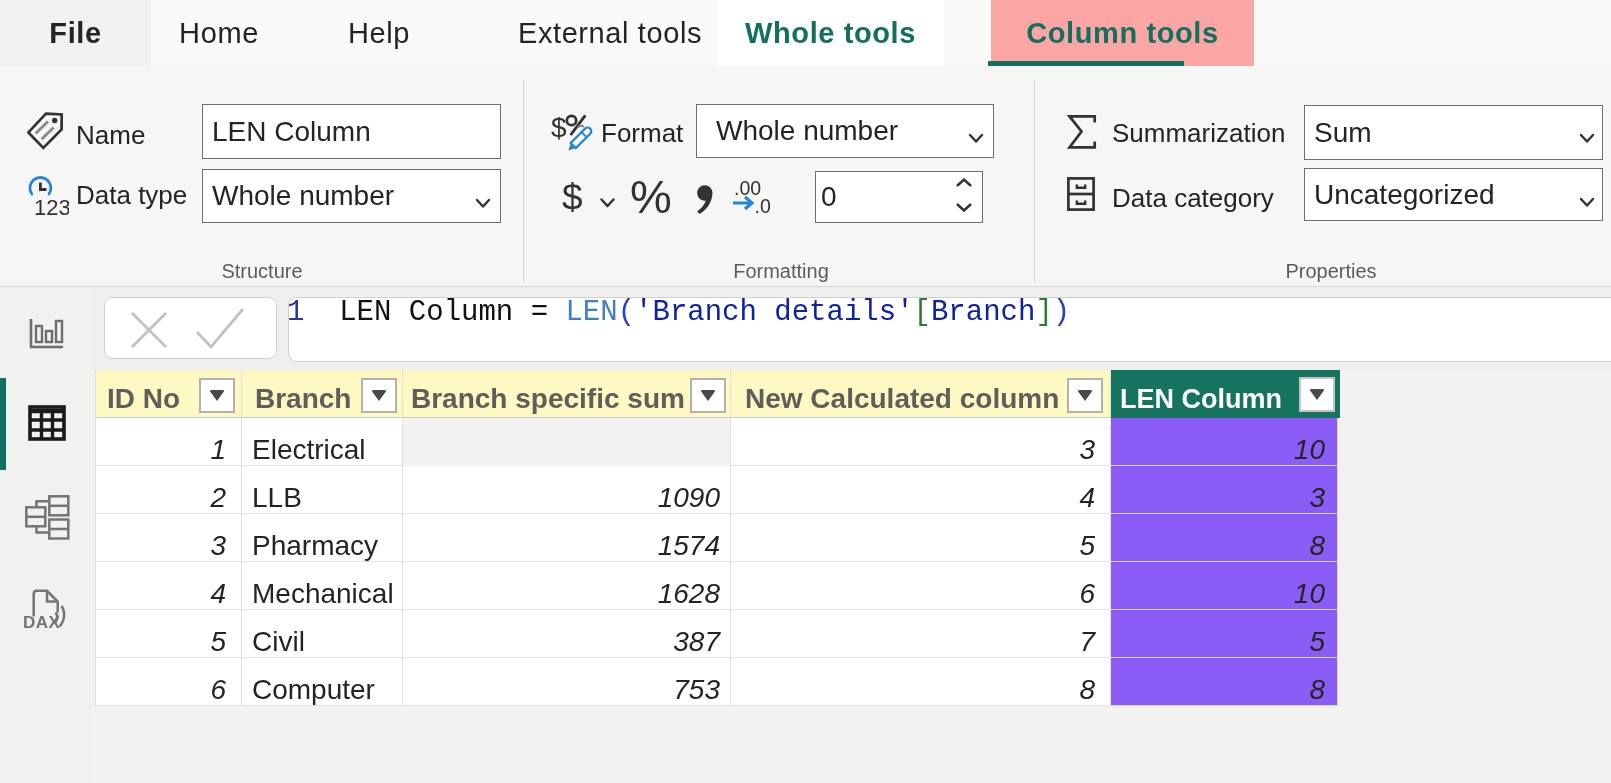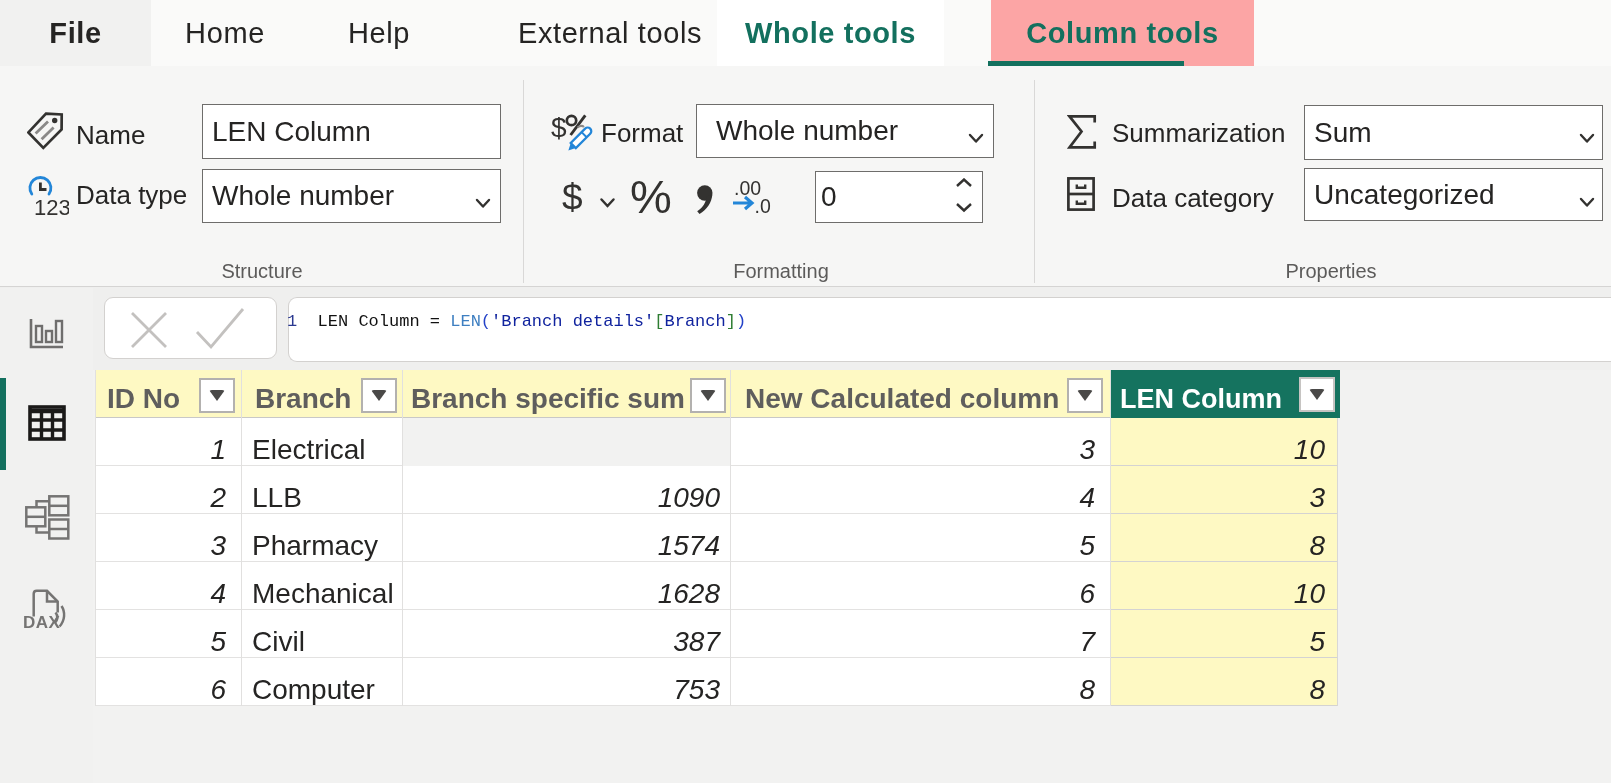--- a/index.html
+++ b/index.html
@@ -20,50 +20,50 @@
   .ric { position:absolute; color:#252423; }
   .rlabel { position:absolute; font-size:26px; color:#252423; }
   .grouplabel { position:absolute; font-size:20px; color:#5c5b5a; transform:translateX(-50%); }
   .inputbox { position:absolute; background:#fff; border:1.5px solid #6e6d6b; display:flex; align-items:center;
               font-size:28px; color:#252423; padding-left:9px; }
   .chev { position:absolute; }
   
   #frow { left:0; top:287px; width:1611px; height:83px; background:#efefee; }
   #fbtns { left:104px; top:10px; width:173px; height:62px; background:#fff; border:1px solid #d3d1cf; border-radius:9px; }
   #fbox { left:288px; top:10px; width:1330px; height:65px; background:#fff; border:1px solid #d3d1cf; border-radius:9px 0 0 9px; border-right:none; }
-  #ftext { position:absolute; left:287px; top:312px; font-family:"Liberation Mono", monospace; font-size:17px; white-space:pre; color:#111; }
+  #ftext { position:absolute; left:287px; top:296px; font-family:"Liberation Mono", monospace; font-size:29px; white-space:pre; color:#111; }
   
   #sidebar { left:0; top:288px; width:93px; height:495px; background:#f1f1f0; }
   #greenbar { left:0; top:378px; width:6px; height:92px; background:#13705e; }
   
   #content { left:93px; top:370px; width:1518px; height:413px; background:#f2f2f1; }
   
   .hdr { position:absolute; top:0; height:48px; background:#fef9c3; border-bottom:1px solid #c9c8c7;
          display:flex; align-items:center; font-size:28px; font-weight:bold; color:#5f5e5d; padding-top:10px; }
   .cell { position:absolute; height:48px; background:#fff; display:flex; align-items:center;
           font-size:28px; color:#252423; border-bottom:1px solid #e3e2e1; padding-top:17px; }
   .num { justify-content:flex-end; font-style:italic; }
   .c1 { left:1px;    width:145px; padding-right:15px; }
   .c2 { left:147px;  width:160px; padding-left:10px; }
   .c3 { left:308px;  width:327px; padding-right:10px; }
   .c4 { left:636px;  width:379px; padding-right:15px; }
   .c5 { left:1016px; width:226px; padding-right:12px; background:#e9e8e7; border-bottom:1px solid #d4d3d2; }
-  .cell.c5 { background:#fef9c3; }
+  .cell.c5 { background:#8b5cf6; }
   .r1 { top:48px; } .r2 { top:96px; } .r3 { top:144px; } .r4 { top:192px; } .r5 { top:240px; } .r6 { top:288px; }
   #hdr-len { left:1015px; width:230px; top:0px; height:48px; background:#15735f; color:#fff; padding-left:10px; border-bottom:none; font-size:27px; }
   .tvsep { position:absolute; top:0; width:1px; height:336px; background:#e1e0df; }
   .ddbtn { position:absolute; width:36px; height:35px; background:#fff; border:2px solid #b3b1af; top:8px;
            display:flex; align-items:center; justify-content:center; }
   .ddtri { width:0; height:0; border-left:8px solid transparent; border-right:8px solid transparent; border-top:11px solid #4a4948; border-radius:3px; }
 </style>
 </head>
 <body>
   <div class="abs" id="tabbar">
     <div class="tab" id="tab-file">File</div>
-    <div class="tab" style="left:154px;width:142px;">Home</div>
+    <div class="tab" style="left:148px;width:142px;">Home</div>
     <div class="tab" style="left:320px;width:118px;text-align:center;">Help</div>
     <div class="tab" style="left:484px;width:252px;">External tools</div>
     <div class="tab" id="tab-table">Whole tools</div>
     <div class="tab" id="tab-column">Column tools</div>
     <div class="abs" id="tab-underline"></div>
   </div>
 
   <div class="abs" id="ribbon">
 
     <div class="vsep" style="left:523px; top:14px; height:203px;"></div>

